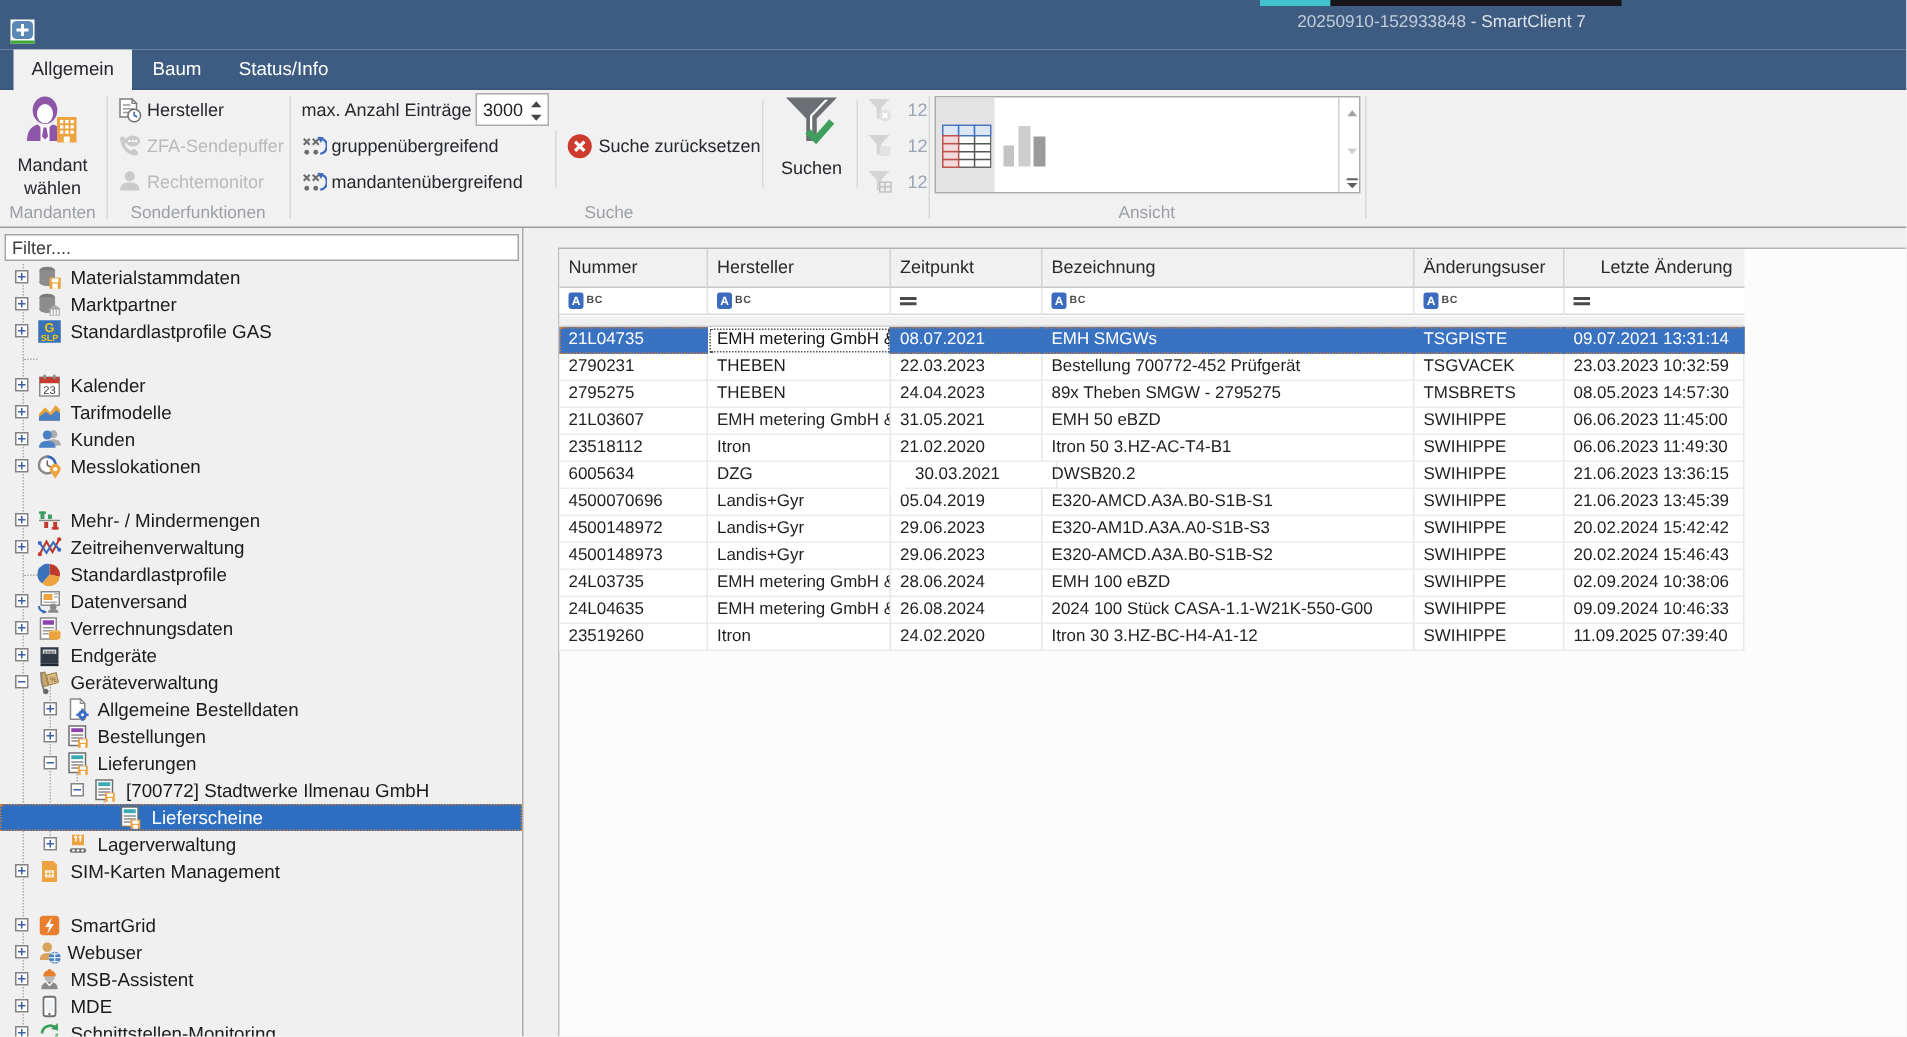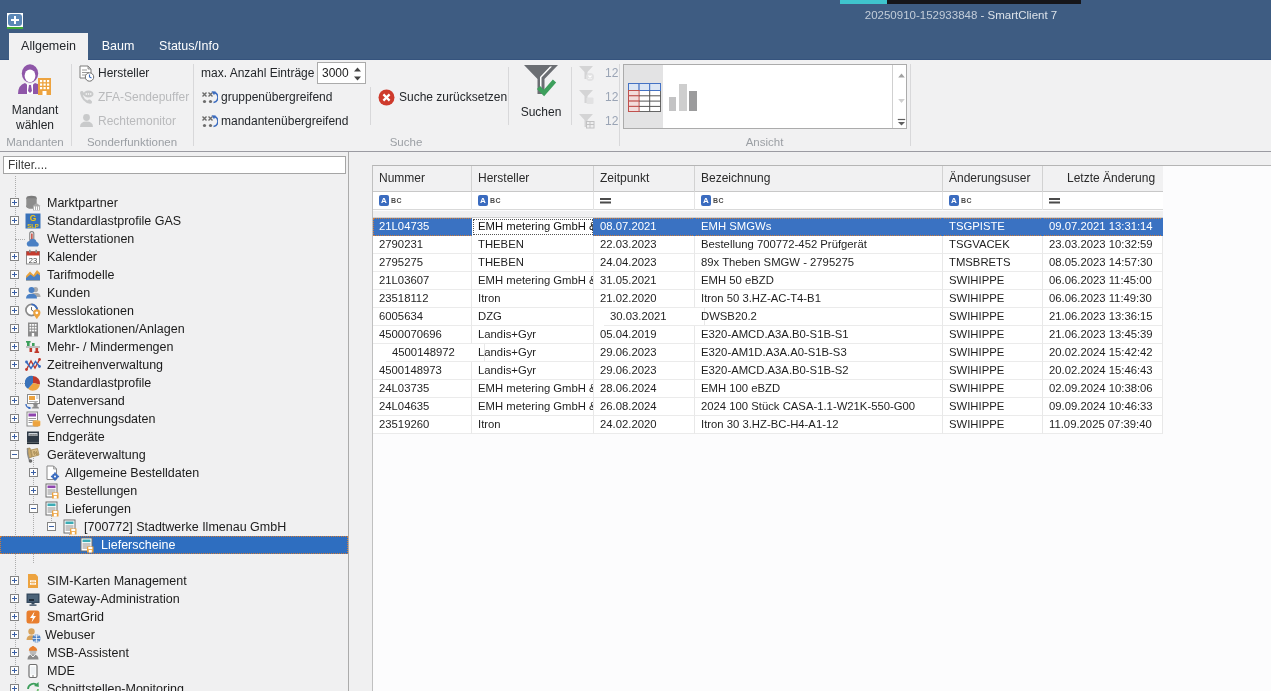--- a/index.html
+++ b/index.html
@@ -238,20 +238,32 @@
     <div class="rsep" style="left:910px"></div>
   </div>
   <div id="tree">
     <div id="filterbox">Filter....</div>
     <div class="abs" style="left:15px;top:24px;width:1px;height:513px;border-left:1px dotted #adadad"></div>
     <div class="abs" style="left:33px;top:303px;width:1px;height:108px;border-left:1px dotted #adadad"></div>
     <div class="abs" style="left:51px;top:357px;width:1px;height:18px;border-left:1px dotted #adadad"></div>
     <div class="abs" style="left:69px;top:375px;width:1px;height:18px;border-left:1px dotted #adadad"></div>
     <div class="abs" style="left:15px;top:87px;width:10px;height:1px;border-top:1px dotted #adadad"></div>
     <div class="abs" style="left:15px;top:231px;width:10px;height:1px;border-top:1px dotted #adadad"></div>
+    <div class="ti" style="top:24px">
+      <div class="exp" style="left:10px"></div>
+      <svg style="left:25px" width="16" height="16">
+        <ellipse cx="6.5" cy="3.2" rx="5.2" ry="2.4" fill="#7b7b7b"></ellipse>
+        <path d="M1.3 3.2 v8 a5.2 2.4 0 0 0 10.4 0 V3.2" fill="#8d8d8d"></path>
+        <ellipse cx="6.5" cy="11.2" rx="5.2" ry="2.4" fill="#8d8d8d"></ellipse>
+        <rect x="8" y="8" width="7.5" height="7.5" fill="#eda33f"></rect>
+        <rect x="9.5" y="8.6" width="4.5" height="2.6" fill="#fff"></rect>
+        <rect x="10" y="12" width="3.5" height="3.5" fill="#fff"></rect>
+      </svg>
+      <div class="lbl" style="left:47px">Materialstammdaten</div>
+    </div>
     <div class="ti" style="top:42px">
       <div class="exp" style="left:10px"></div>
       <svg style="left:25px" width="16" height="16">
         <ellipse cx="6.5" cy="3.2" rx="5.2" ry="2.4" fill="#7b7b7b"></ellipse>
         <path d="M1.3 3.2 v8 a5.2 2.4 0 0 0 10.4 0 V3.2" fill="#8d8d8d"></path>
         <ellipse cx="6.5" cy="11.2" rx="5.2" ry="2.4" fill="#8d8d8d"></ellipse>
         <path d="M7.5 11 L11.5 8 L15.5 11 Z" fill="#a9a9a9"></path>
         <rect x="8" y="11" width="7" height="4.5" fill="#b3b3b3"></rect>
         <path d="M9.5 11.5 v3.5 M11.5 11.5 v3.5 M13.5 11.5 v3.5" stroke="#fff"></path>
       </svg>
@@ -259,29 +271,20 @@
     </div>
     <div class="ti" style="top:60px">
       <div class="exp" style="left:10px"></div>
       <svg style="left:25px" width="16" height="16">
         <rect x="0.5" y="0.5" width="15" height="15" fill="#3a72b9"></rect>
         <text x="8" y="8" font-size="8.5" font-weight="bold" fill="#f2c718" text-anchor="middle" font-family="Liberation Sans">G</text>
         <text x="8" y="14.5" font-size="6" font-weight="bold" fill="#f2c718" text-anchor="middle" font-family="Liberation Sans">SLP</text>
       </svg>
       <div class="lbl" style="left:47px">Standardlastprofile GAS</div>
     </div>
-    <div class="ti" style="top:78px">
-      <svg style="left:25px" width="16" height="16">
-        <rect x="4.8" y="0.6" width="4" height="10" rx="2" fill="#fff" stroke="#7c7c7c" stroke-width="1.1"></rect>
-        <rect x="6.2" y="2.5" width="1.4" height="7" fill="#c0392b"></rect>
-        <circle cx="6.9" cy="9.5" r="1.7" fill="#c0392b"></circle>
-        <path d="M3.5 15.5 a2.8 2.8 0 0 1 0.8 -5.4 a3.9 3.9 0 0 1 7.4 0.8 a2.5 2.5 0 0 1 0.9 4.6 Z" fill="#4a80c4"></path>
-      </svg>
-      <div class="lbl" style="left:47px">Wetterstationen</div>
-    </div>
     <div class="ti" style="top:96px">
       <div class="exp" style="left:10px"></div>
       <svg style="left:25px" width="16" height="16">
         <rect x="1.5" y="2.5" width="13" height="12.5" fill="#fff" stroke="#8a8a8a"></rect>
         <rect x="1.5" y="2.5" width="13" height="4" fill="#c53b2e"></rect>
         <rect x="4" y="0.8" width="1.6" height="3" fill="#8a8a8a"></rect>
         <rect x="10.4" y="0.8" width="1.6" height="3" fill="#8a8a8a"></rect>
         <text x="8" y="13.5" font-size="7.5" fill="#3c3c3c" text-anchor="middle" font-family="Liberation Sans">23</text>
       </svg>
       <div class="lbl" style="left:47px">Kalender</div>
@@ -308,39 +311,20 @@
       <div class="exp" style="left:10px"></div>
       <svg style="left:25px" width="16" height="16">
         <circle cx="6.5" cy="7" r="5.6" fill="#fff" stroke="#8a8a8a" stroke-width="1.7"></circle>
         <path d="M6.5 1.4 a5.6 5.6 0 0 1 5.6 5.6" fill="none" stroke="#3a6bbf" stroke-width="1.7"></path>
         <path d="M6.5 4 L6.5 7 L8.8 8.5" stroke="#6a6a6a" fill="none"></path>
         <circle cx="11.8" cy="9.8" r="3.6" fill="#eda33f"></circle>
         <path d="M9 12 L11.8 16.2 L14.6 12 Z" fill="#eda33f"></path>
         <circle cx="11.8" cy="9.8" r="1.4" fill="#fff"></circle>
       </svg>
       <div class="lbl" style="left:47px">Messlokationen</div>
-    </div>
-    <div class="ti" style="top:168px">
-      <div class="exp" style="left:10px"></div>
-      <svg style="left:25px" width="16" height="16">
-        <rect x="3" y="1.5" width="10" height="14" fill="#8b8b8b"></rect>
-        <g fill="#fff">
-          <rect x="4.5" y="3" width="1.8" height="1.8"></rect>
-          <rect x="7.1" y="3" width="1.8" height="1.8"></rect>
-          <rect x="9.7" y="3" width="1.8" height="1.8"></rect>
-          <rect x="4.5" y="5.8" width="1.8" height="1.8"></rect>
-          <rect x="7.1" y="5.8" width="1.8" height="1.8"></rect>
-          <rect x="9.7" y="5.8" width="1.8" height="1.8"></rect>
-          <rect x="4.5" y="8.6" width="1.8" height="1.8"></rect>
-          <rect x="7.1" y="8.6" width="1.8" height="1.8"></rect>
-          <rect x="9.7" y="8.6" width="1.8" height="1.8"></rect>
-          <rect x="6.8" y="12" width="2.4" height="3.5"></rect>
-        </g>
-      </svg>
-      <div class="lbl" style="left:47px">Marktlokationen/Anlagen</div>
     </div>
     <div class="ti" style="top:186px">
       <div class="exp" style="left:10px"></div>
       <svg style="left:25px" width="16" height="16">
         <path d="M1 8 h14" stroke="#8a8a8a"></path>
         <rect x="2" y="2" width="2.6" height="5" fill="#3d9f5c"></rect>
         <rect x="1" y="2" width="4.6" height="1.6" fill="#3d9f5c"></rect>
         <rect x="7" y="4" width="2.6" height="3" fill="#3d9f5c"></rect>
         <rect x="4.5" y="9" width="2.6" height="4" fill="#c0392b"></rect>
         <rect x="10.5" y="9" width="2.6" height="5" fill="#c0392b"></rect>
@@ -469,39 +453,41 @@
       <svg style="left:79px" width="16" height="16">
         <rect x="2" y="1" width="11" height="13" fill="#fff" stroke="#6f6f6f"></rect>
         <rect x="3.5" y="2.5" width="8" height="2.6" fill="#3babb4"></rect>
         <path d="M3.5 7 h8 M3.5 9 h8 M3.5 11 h5" stroke="#8a8a8a"></path>
         <rect x="8" y="9.5" width="6.5" height="6" fill="#eda33f"></rect>
         <rect x="9.3" y="10" width="4" height="2.2" fill="#fff"></rect>
         <rect x="9.8" y="13" width="3" height="2.5" fill="#fff"></rect>
       </svg>
       <div class="lbl" style="left:101px">Lieferscheine</div>
     </div>
+    <div class="ti" style="top:402px">
+      <div class="exp" style="left:29px"></div>
+      <svg style="left:44px" width="16" height="16">
+        <rect x="4" y="1.5" width="8" height="7" fill="#eda33f"></rect>
+        <path d="M6.5 6 v-2.5 M9.5 6 v-2.5" stroke="#fff"></path>
+        <path d="M5.5 3.5 L6.5 2.3 L7.5 3.5 M8.5 3.5 L9.5 2.3 L10.5 3.5" fill="none" stroke="#fff" stroke-width=".8"></path>
+        <rect x="2.5" y="10.5" width="11" height="3" rx="1.5" fill="#6f6f6f"></rect>
+        <circle cx="5" cy="12" r=".9" fill="#fff"></circle>
+        <circle cx="8" cy="12" r=".9" fill="#fff"></circle>
+        <circle cx="11" cy="12" r=".9" fill="#fff"></circle>
+      </svg>
+      <div class="lbl" style="left:65px">Lagerverwaltung</div>
+    </div>
     <div class="ti" style="top:420px">
       <div class="exp" style="left:10px"></div>
       <svg style="left:25px" width="16" height="16">
         <path d="M3 1 L10.5 1 L13 3.5 L13 15 L3 15 Z" fill="#eda33f"></path>
         <rect x="5" y="7" width="6" height="5" rx="1" fill="#fff"></rect>
         <path d="M7 7 v5 M9 7 v5 M5 9.5 h6" stroke="#eda33f" stroke-width=".7"></path>
       </svg>
       <div class="lbl" style="left:47px">SIM-Karten Management</div>
-    </div>
-    <div class="ti" style="top:438px">
-      <div class="exp" style="left:10px"></div>
-      <svg style="left:25px" width="16" height="16">
-        <rect x="1.5" y="2.5" width="13" height="9.5" fill="#34495e"></rect>
-        <rect x="2.8" y="3.8" width="10.4" height="6.9" fill="#4a6278"></rect>
-        <rect x="4" y="8" width="5" height="2" fill="#1d2c3a"></rect>
-        <rect x="6.5" y="12" width="3" height="1.5" fill="#34495e"></rect>
-        <rect x="4.5" y="13.5" width="7" height="1.3" fill="#34495e"></rect>
-      </svg>
-      <div class="lbl" style="left:47px">Gateway-Administration</div>
     </div>
     <div class="ti" style="top:456px">
       <div class="exp" style="left:10px"></div>
       <svg style="left:25px" width="16" height="16">
         <rect x="1.5" y="1.5" width="13" height="13" rx="2.5" fill="#e87e2e"></rect>
         <path d="M9.5 2.5 L5 9 L7.8 9 L6.5 13.5 L11 7 L8.3 7 Z" fill="#fff"></path>
       </svg>
       <div class="lbl" style="left:47px">SmartGrid</div>
     </div>
     <div class="ti" style="top:474px">
@@ -614,21 +600,21 @@
     </div>
     <div class="row" style="top:160px">
       <div class="c" style="left:0;width:99px">4500070696</div>
       <div class="c" style="left:99px;width:122px">Landis+Gyr</div>
       <div class="c" style="left:221px;width:101px">05.04.2019</div>
       <div class="c" style="left:322px;width:248px">E320-AMCD.A3A.B0-S1B-S1</div>
       <div class="c" style="left:570px;width:100px">SWIHIPPE</div>
       <div class="c" style="left:670px;width:120px">21.06.2023 13:45:39</div>
     </div>
     <div class="row" style="top:178px">
-      <div class="c" style="left:13px;width:99px">4500148972</div>
+      <div class="c" style="left:0;width:99px">4500148972</div>
       <div class="c" style="left:99px;width:122px">Landis+Gyr</div>
       <div class="c" style="left:221px;width:101px">29.06.2023</div>
       <div class="c" style="left:322px;width:248px">E320-AM1D.A3A.A0-S1B-S3</div>
       <div class="c" style="left:570px;width:100px">SWIHIPPE</div>
       <div class="c" style="left:670px;width:120px">20.02.2024 15:42:42</div>
     </div>
     <div class="row" style="top:196px">
       <div class="c" style="left:0;width:99px">4500148973</div>
       <div class="c" style="left:99px;width:122px">Landis+Gyr</div>
       <div class="c" style="left:221px;width:101px">29.06.2023</div>

